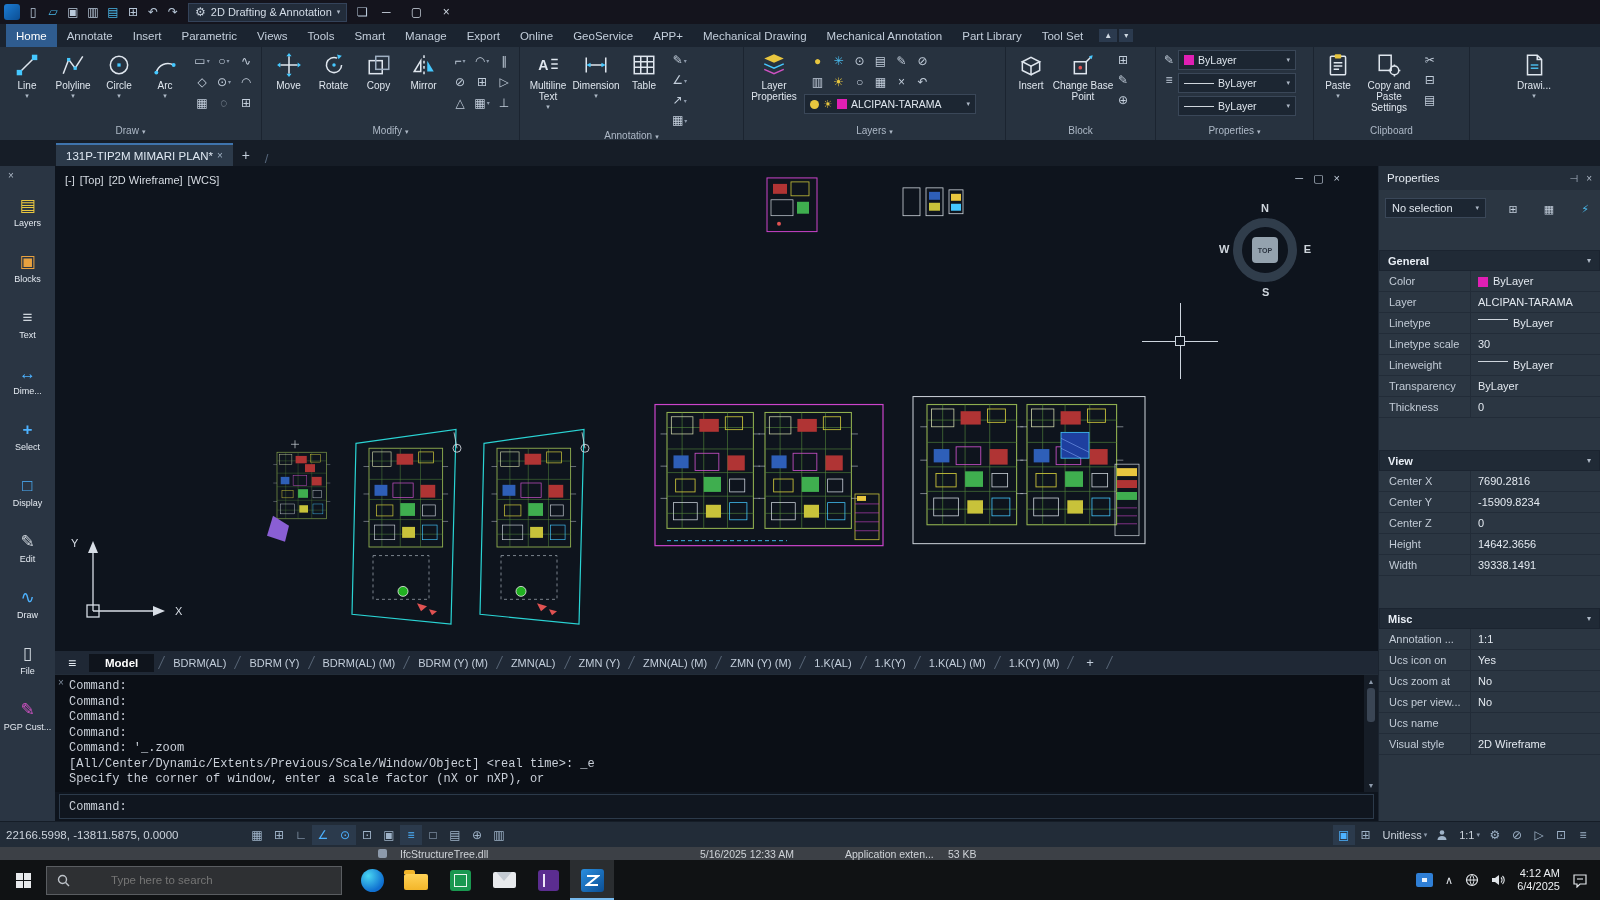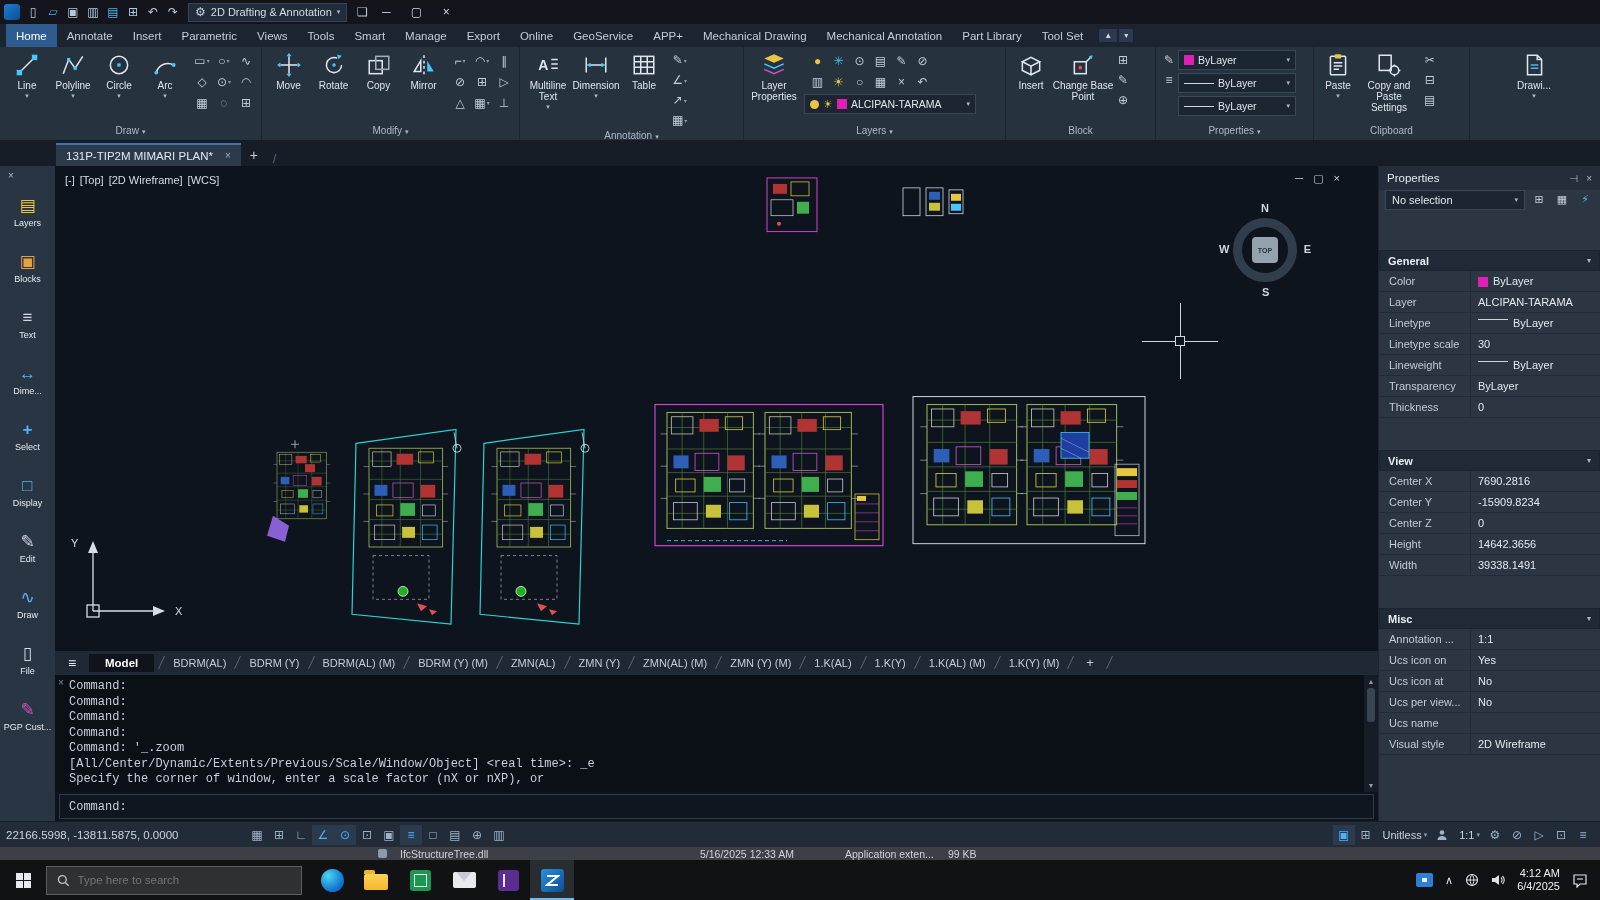--- a/index.html
+++ b/index.html
@@ -51,21 +51,21 @@
   .micol .mi { height:20px; }
   .mcombo { display:flex; align-items:center; gap:4px; height:20px; background:#1c2632; border:1px solid #3a4758; padding:0 5px; color:#dfe6ee; font-size:10.5px; }
   .swatch { width:10px; height:10px; flex:none; }
   .dot { width:9px; height:9px; border-radius:50%; flex:none; }
   .lnsample { display:inline-block; width:30px; height:1px; background:#cfd6dd; flex:none; }
   .cmb-ch { margin-left:auto; font-size:7px; color:#aeb9c7; }
   .layers-right { display:flex; flex-direction:column; gap:2px; margin-left:4px; }
 
   
   .doctabs { height:26px; background:#161d27; display:flex; align-items:flex-end; padding-left:56px; flex:none; }
-  .dtab { height:23px; background:#2c3a4a; border-top:2px solid #3f74ad; display:flex; align-items:center; gap:12px; padding:0 10px; color:#dfe8f2; font-size:11.5px; }
+  .dtab { height:23px; background:#2c3a4a; border-top:2px solid #3f74ad; display:flex; align-items:center; gap:4px; padding:0 10px; color:#dfe8f2; font-size:11.5px; }
   .dtab-close { color:#9fb0c2; font-size:10px; }
   .dtab-add { width:26px; height:23px; display:flex; align-items:center; justify-content:center; color:#c3cedb; font-size:14px; }
   .dtab-slash { color:#55657a; margin-left:6px; font-size:13px; }
 
   
   .main { flex:1; display:flex; min-height:0; }
 
   
   .sidebar { width:55px; background:#2a3543; display:flex; flex-direction:column; flex:none; }
   .sb-close { height:18px; display:flex; align-items:center; padding-left:8px; color:#aeb9c7; font-size:10px; }
@@ -115,21 +115,21 @@
   .cscroll { position:absolute; right:0; top:0; width:14px; height:100%; background:#161d27; display:flex; flex-direction:column; align-items:center; }
   .cscroll .sarrow { height:13px; color:#8d9aab; font-size:7px; line-height:13px; }
   .cscroll .sthumb { width:8px; height:34px; background:#3a4554; border-radius:3px; }
   .cscroll .sarrow.down { margin-top:auto; }
   .cmdline { height:25px; margin:2px 4px 2px 4px; background:#10161f; border:1px solid #2c3a4a; display:flex; align-items:center; padding:0 9px; font-family:"Liberation Mono","DejaVu Sans Mono",monospace; font-size:12px; color:#c9cfd8; flex:none; }
 
   
   .props { width:222px; background:#2b3642; border-left:1px solid #1b2430; display:flex; flex-direction:column; flex:none; }
   .pp-header { height:24px; display:flex; align-items:center; padding:0 8px; color:#e4eaf1; font-size:11.5px; background:#242e3a; }
   .pp-hicons { margin-left:auto; display:flex; gap:8px; color:#aeb9c7; font-size:10px; }
-  .pp-sel { height:28px; display:flex; align-items:flex-start; gap:5px; padding:0 6px; }
+  .pp-sel { height:28px; display:flex; align-items:flex-end; gap:18px; padding:0 6px; }
   .pp-drop { flex:1; height:20px; background:#1c2632; border:1px solid #3a4758; display:flex; align-items:center; padding:0 6px; color:#dfe6ee; }
   .pp-drop .cmb-ch { margin-left:auto; }
   .pp-selicon { width:18px; height:18px; display:flex; align-items:center; justify-content:center; color:#c3cedb; font-size:11px; }
   .pp-selicon.blue { color:#49b7e8; }
   .pp-sechead { height:21px; background:#202a36; border:1px solid #1b2430; display:flex; align-items:center; padding:0 8px; color:#e9eff6; font-weight:bold;margin-top:32px; }
   .pp-sechead .cmb-ch { margin-left:auto; font-size:8px; }
   .pp-row { height:21px; display:flex; border-bottom:1px solid #222c38; }
   .pp-label { width:92px; padding:4px 0 0 10px; color:#c2cbd6; border-right:1px solid #222c38; white-space:nowrap; overflow:hidden; }
   .pp-value { flex:1; padding:4px 0 0 7px; color:#e3e9f0; display:flex; align-items:flex-start; gap:5px; white-space:nowrap; overflow:hidden; }
   .pp-value .swatch, .pp-value .lnsample { margin-top:2px; }
@@ -150,21 +150,21 @@
   .es-name { position:absolute; left:400px; }
   .es-date { position:absolute; left:700px; }
   .es-type { position:absolute; left:845px; }
   .es-size { position:absolute; left:948px; }
 
   
   .taskbar { height:40px; background:#101214; display:flex; align-items:center; flex:none; }
   .tb-start { width:46px; height:40px; display:flex; align-items:center; justify-content:center; }
   .tb-start .wlogo { display:grid; grid-template-columns:7px 7px; grid-auto-rows:7px; gap:1px; }
   .tb-start .wlogo i { background:#e8eaed; }
-  .tb-search { width:256px; height:29px; background:#2e3033; border:1px solid #5a5d61; display:flex; align-items:center; gap:8px; padding:0 10px; }
+  .tb-search { width:296px; height:29px; background:#2e3033; border:1px solid #5a5d61; display:flex; align-items:center; gap:16px; padding:0 10px;justify-content:space-between; }
   .tb-search input { background:transparent; border:none; outline:none; color:#bdc2c8; font-size:11.5px; font-family:"Liberation Sans",sans-serif; width:220px; }
   .tb-apps { display:flex; height:40px; margin-left:8px; }
   .tb-app { width:44px; height:40px; display:flex; align-items:center; justify-content:center; }
   .tb-app.active { background:#2a2d30; box-shadow:inset 0 -2px 0 #76b9ed; }
   .ic-edge { width:23px; height:23px; border-radius:50%; background:radial-gradient(circle at 32% 30%,#49d6f2,#0f6fd0 70%); }
   .ic-folder { width:24px; height:16px; background:linear-gradient(#ffd257,#f3b62a); border-radius:2px; position:relative; margin-top:4px; }
   .ic-folder:before { content:""; position:absolute; left:0; top:-4px; width:11px; height:4px; background:#f3b62a; border-radius:2px 2px 0 0; }
   .ic-green { width:21px; height:21px; background:#1a9850; border-radius:3px; position:relative; }
   .ic-green:before { content:""; position:absolute; left:4px; top:4px; right:4px; bottom:4px; border:1.5px solid #eaf6ee; }
   .ic-mail { width:23px; height:16px; background:#e8eaed; border-radius:2px; position:relative; overflow:hidden; }
@@ -861,21 +861,21 @@
             <span>1:1</span>
           </span>
       </div>
       <div class="pp-row">
         <span class="pp-label">Ucs icon on</span>
         <span class="pp-value">
             <span>Yes</span>
           </span>
       </div>
       <div class="pp-row">
-        <span class="pp-label">Ucs icon at</span>
+        <span class="pp-label">Ucs zoom at</span>
         <span class="pp-value">
             <span>No</span>
           </span>
       </div>
       <div class="pp-row">
         <span class="pp-label">Ucs per view...</span>
         <span class="pp-value">
             <span>No</span>
           </span>
       </div>
@@ -927,21 +927,21 @@
       <span class="sic">⊡</span>
       <span class="sic">≡</span>
     </div>
   </div>
 
   <div class="estrip">
     <span class="fico"></span>
     <span class="es-name">IfcStructureTree.dll</span>
     <span class="es-date">5/16/2025 12:33 AM</span>
     <span class="es-type">Application exten...</span>
-    <span class="es-size">99 KB</span>
+    <span class="es-size">53 KB</span>
   </div>
 
   <div class="taskbar">
     <div class="tb-start">
       <span class="wlogo">
           <i></i>
           <i></i>
           <i></i>
           <i></i>
         </span>

